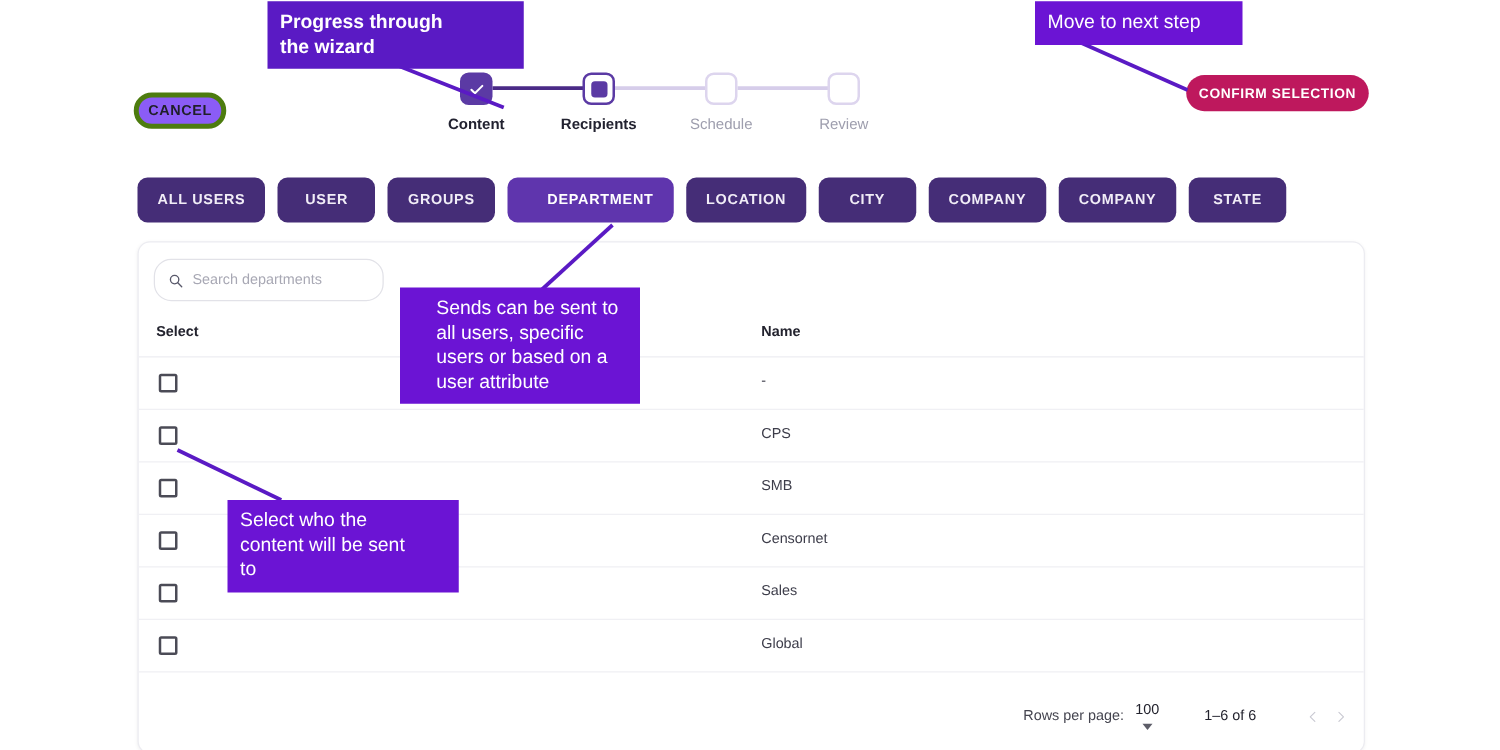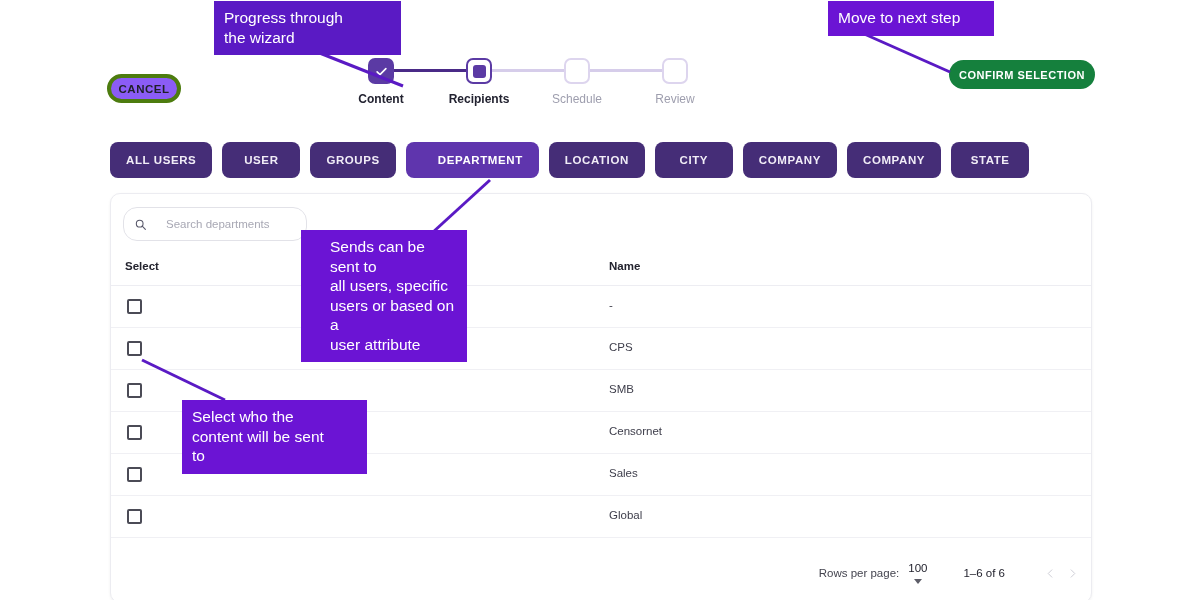--- a/index.html
+++ b/index.html
@@ -18,21 +18,21 @@
     border: 4px solid #4d7c0f; border-radius: 15px;
     background: #8b5cf6; color: #1f1f28;
     font-size: 11.5px; font-weight: 700; letter-spacing: .5px;
     display: flex; align-items: center; justify-content: center;
     cursor: pointer;
   }
   .confirm-btn {
     position: absolute; left: 949px; top: 60px;
     width: 146px; height: 29px;
     border: none; border-radius: 15px;
-    background: #15803d; color: #fff;
+    background: #be185d; color: #fff;
     font-size: 11px; font-weight: 700; letter-spacing: .5px;
     display: flex; align-items: center; justify-content: center;
     cursor: pointer;
   }
 
   
   .stepper { position: absolute; left: 368px; top: 58px; width: 420px; height: 58px; }
   .step-track { position: absolute; left: 0; top: 0; width: 420px; height: 26px; }
   .connector { position: absolute; top: 11px; height: 3px; background: #d6cdea; }
   .connector.done { background: #4a2a87; }
@@ -68,21 +68,21 @@
     position: absolute; left: 110px; top: 193px;
     width: 982px; height: 410px;
     background: #fff; border: 1px solid #ececf1; border-radius: 10px;
     box-shadow: 0 1px 3px rgba(0,0,0,.06);
     overflow: hidden;
   }
   .search-wrap {
     position: absolute; left: 12px; top: 13px;
     width: 184px; height: 27px;
     border: 1px solid #e2e2e8; border-radius: 14px;
-    display: flex; align-items: center; padding: 16px 10px; gap: 19px;
+    display: flex; align-items: center; padding: 16px 10px; gap: 7px;
     background: #fff;
   }
   .search-wrap svg { width: 13px; height: 13px; flex: none; }
   .search-input {
     border: none; outline: none; font-size: 11.5px; color: #5b5b68;
     font-family: "Liberation Sans", sans-serif; width: 140px; background: transparent;
   }
   .search-input::placeholder { color: #a8a8b4; }
 
   .thead {
@@ -258,26 +258,26 @@
     </div>
   </div>
 
   <svg class="anno-svg">
     <line x1="312" y1="50" x2="403" y2="86" stroke="#5a1ac4" stroke-width="3"></line>
     <line x1="862" y1="33" x2="950" y2="72" stroke="#5a1ac4" stroke-width="3"></line>
     <line x1="490" y1="180" x2="432" y2="233" stroke="#5a1ac4" stroke-width="3"></line>
     <line x1="142" y1="360" x2="225" y2="400" stroke="#5a1ac4" stroke-width="3"></line>
   </svg>
 
-  <div class="anno dark" style="left:214px; top:1px; width:187px;">Progress through
+  <div class="anno dark" style="left:214px; top:1px; width:205px;font-weight:bold;">Progress through
 the wizard</div>
 
   <div class="anno" style="left:828px; top:1px; width:166px;">Move to next step</div>
 
-  <div class="anno" style="left:301px; top:230px; width:166px;padding-left:29px;">Sends can be sent to
+  <div class="anno" style="left:320px; top:230px; width:192px;padding-left:29px;">Sends can be sent to
 all users, specific
 users or based on a
 user attribute</div>
 
   <div class="anno" style="left:182px; top:400px; width:185px;">Select who the
 content will be sent
 to</div>
 
 </div>
 

